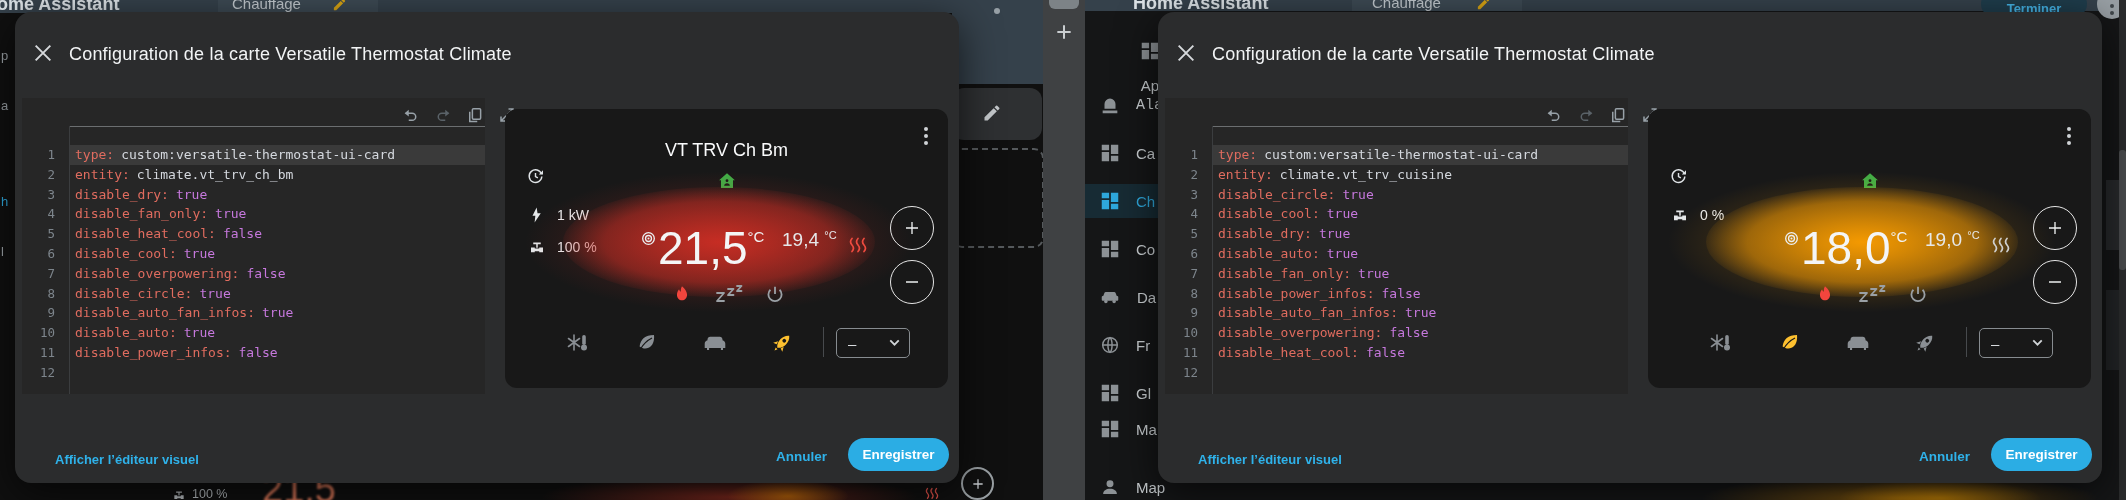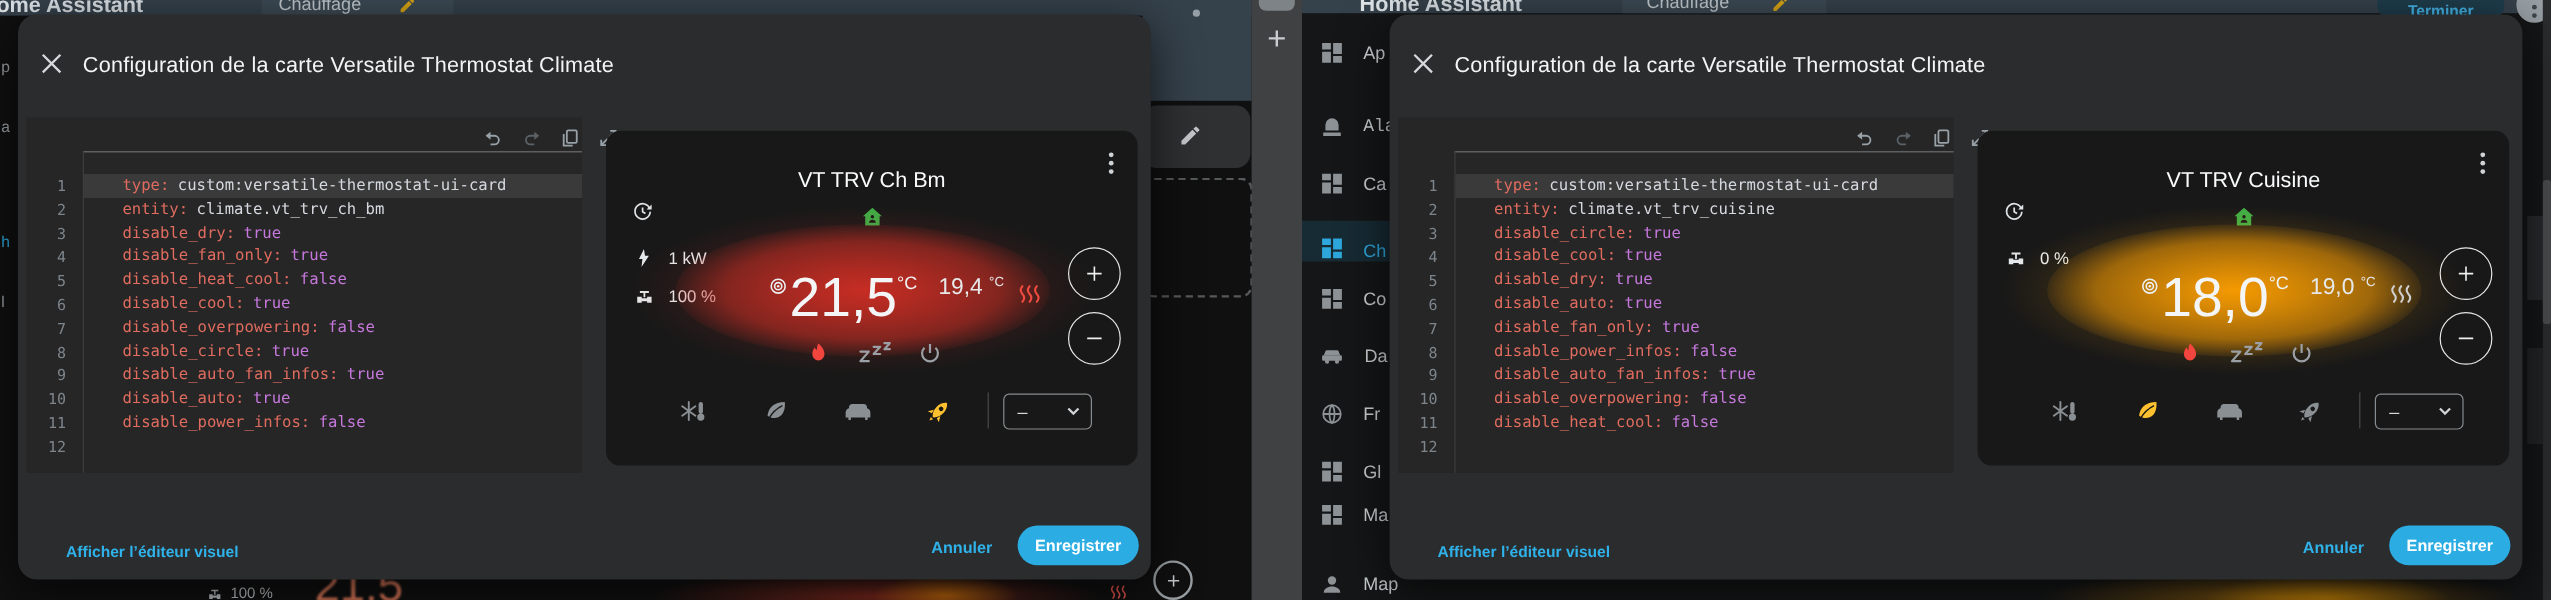--- a/index.html
+++ b/index.html
@@ -24,21 +24,21 @@
   .dashedbox{border:2px dashed #55595c;border-radius:10px;}
   .addcol{background:#3f4143;}
   .addcol-pill{background:#7d8387;border-radius:0 0 6px 6px;}
   .addplus{width:20px;height:20px;color:#c9cdd0;}
   .content-right{background:#151617;}
 
   
   .sbitem{left:1085px;width:116px;height:34px;display:flex;align-items:center;gap:15px;padding-left:14px;box-sizing:border-box;border-radius:0 17px 17px 0;}
   .sbitem .sbic{width:22px;height:22px;color:#8d9296;flex:0 0 auto;}
   .sblabel{font-size:15px;color:#ccd1d4;white-space:nowrap;}
-  .sbitem.active{background:rgba(41,168,220,.15);align-items:flex-end;}
+  .sbitem.active{background:rgba(41,168,220,.15);}
   .sbitem.active .sbic{color:#2ea8dc;}
   .sbitem.active .sblabel{color:#2ea8dc;}
 
   .done-pill{background:#1f3d4c;border-radius:13px;color:#45b5e8;font-size:13px;font-weight:600;
              display:flex;align-items:center;justify-content:center;}
   .badge{background:#99a0a5;border-radius:50%;}
   .badge i{position:absolute;left:13px;width:4px;height:4px;border-radius:50%;background:#40464b;}
   .scrolltrack{background:#2b2c2d;}
   .scrollthumb{background:#4a4c4e;border-radius:3px;}
 
@@ -61,21 +61,21 @@
   .cm-toolbar{left:380px;top:8px;display:flex;gap:14px;color:#98a1a8;}
   .cm-toolbar .tbic{width:18px;height:18px;}
   .tbic.dim{color:#5a6268;}
   .rule{left:47px;top:28px;width:416px;height:1px;background:#6b6e70;}
   .vsep{left:47px;top:28px;width:1px;height:268px;background:#3b3d3f;}
   .activeline{left:48px;top:47px;width:415px;height:20px;background:#3a3a3a;}
   .codelines{left:3px;top:47px;width:458px;}
   .cl{display:flex;height:19.8px;line-height:19.8px;font-family:"DejaVu Sans Mono",monospace;font-size:13px;}
   .cl .gut{width:30px;text-align:right;color:#7d858c;font-size:12.5px;flex:0 0 auto;}
   .cl .lncode{padding-left:20px;white-space:pre;}
-  .tk{color:#e06c5f;margin-right:7px;margin-left:27px;}
+  .tk{color:#e06c5f;margin-right:7px;}
   .tok-plain{color:#d5d9df;}
   .tok-bool{color:#c678dd;}
 
   
   .tcard{left:490px;top:97px;width:443px;height:279px;background:#181818;border-radius:12px;overflow:hidden;}
   .menu-dots{right:20px;top:18px;width:4px;}
   .menu-dots i{display:block;width:4px;height:4px;border-radius:50%;background:#cfd3d6;margin-bottom:3px;}
   .tcard-title{left:0;top:31px;width:100%;text-align:center;font-size:18px;color:#fafbfc;}
   .home-ic{left:50%;top:62px;margin-left:-10px;width:20px;height:20px;color:#3fad46;}
   .update-ic{left:21px;top:58px;width:19px;height:19px;color:#dfe3e6;}
@@ -167,21 +167,21 @@
     </div>
   </div>
   <div class="ab done-pill" style="left:1981px;top:-9px;width:106px;height:26px;">
     <span style="margin-top:8px;">Terminer</span>
   </div>
   <div class="ab badge" style="left:2097px;top:-11px;width:30px;height:30px;">
     <i style="top:15px;"></i>
       <i style="top:22px;"></i>
   </div>
 
-  <div class="ab sbitem" style="top:27px;">
+  <div class="ab sbitem" style="top:40px;flex-direction:column;">
     <span class="sbic svgic">
         <svg viewBox="0 0 24 24">
           <path fill="currentColor" d="M3 3h8v6H3zm10 0h8v10h-8zM3 11h8v10H3zm10 4h8v6h-8z"></path>
         </svg>
       </span>
     <span class="sblabel">Ap</span>
   </div>
   <div class="ab sbitem" style="top:88px;font-family:Liberation Mono, monospace;">
     <span class="sbic svgic">
         <svg viewBox="0 0 24 24">
@@ -621,21 +621,20 @@
     </div>
 
     <div class="ab tcard">
       <div class="ab glow-outer" style="background: radial-gradient(rgba(255, 160, 0, 0.38) 0%, rgba(255, 160, 0, 0) 70%);"></div>
       <div class="ab glow" style="background: radial-gradient(rgba(255, 160, 0, 0.92) 0%, rgba(255, 160, 0, 0.5) 52%, rgba(255, 160, 0, 0) 74%);"></div>
       <div class="ab menu-dots">
           <i></i>
           <i></i>
           <i></i>
         </div>
-      <div class="ab tcard-title">VT TRV Cuisine</div>
       <span class="ab home-ic svgic">
         <svg viewBox="0 0 24 24">
             <path fill="currentColor" d="M12 2.6L21.5 11h-2.3v9.4H4.8V11H2.5z"></path>
             <circle cx="12" cy="11.6" r="1.7" fill="#181818"></circle>
             <path d="M8.6 17.6c0-1.9 1.5-3 3.4-3s3.4 1.1 3.4 3z" fill="#181818"></path>
           </svg>
       </span>
       <span class="ab update-ic svgic">
         <svg viewBox="0 0 24 24">
             <path fill="none" stroke="currentColor" stroke-width="1.8" d="M19.6 9A8 8 0 1 0 20 12"></path>

